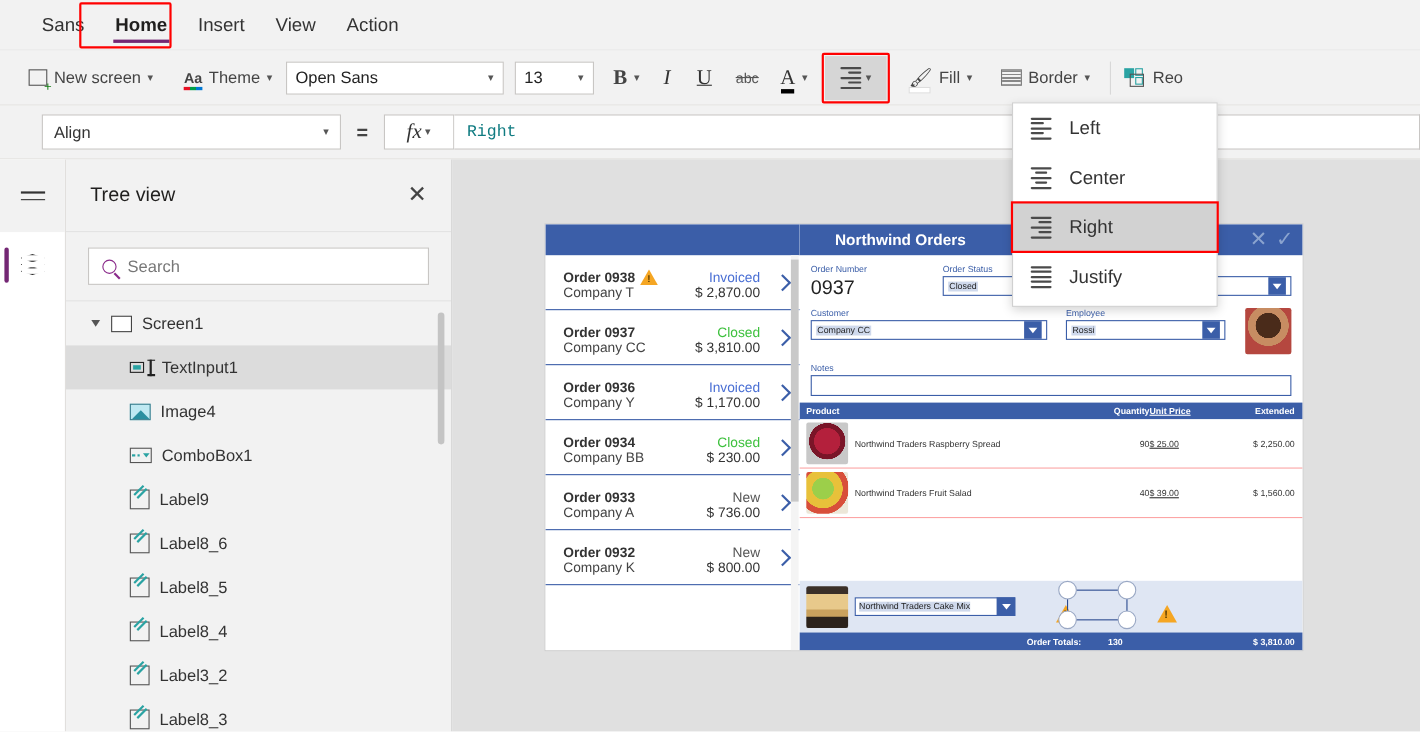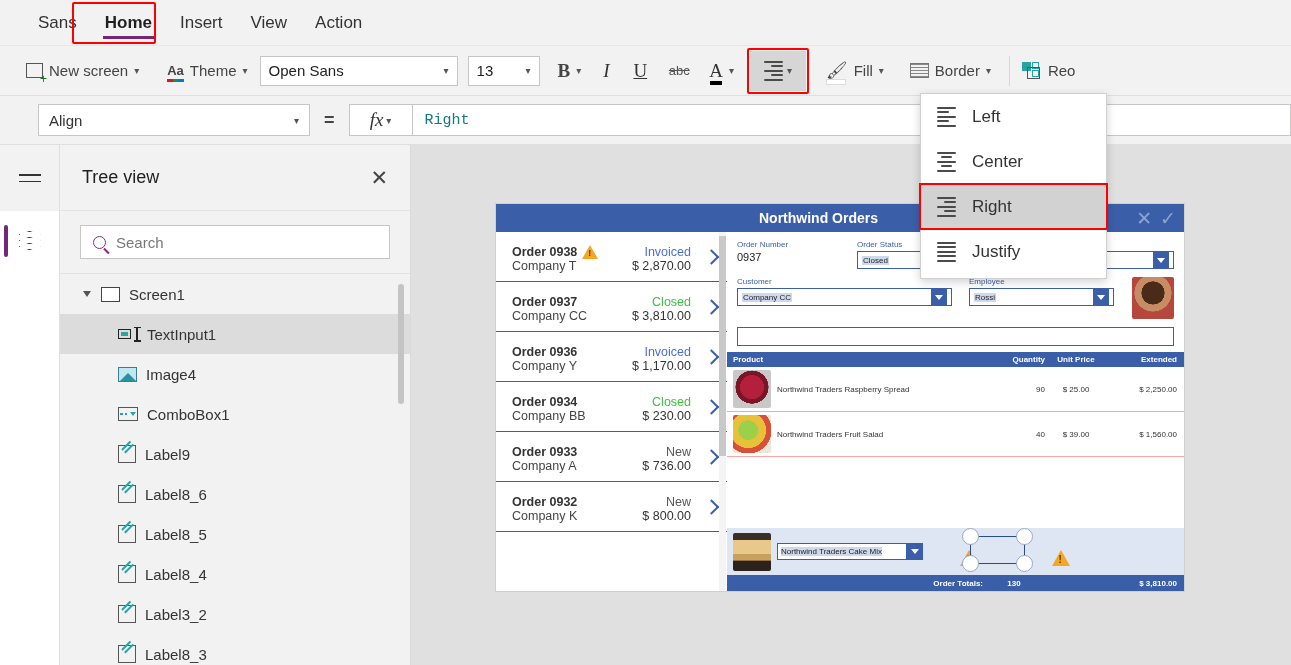--- a/index.html
+++ b/index.html
@@ -275,38 +275,38 @@
     height: 28px; background: #3b5ea8; display: flex; align-items: center;
     justify-content: space-between; padding: 0 8px;
   }
   .detail-title { font-size: 14px; font-weight: bold; color: #fff; margin-left: 24px; }
   .head-actions { display: flex; gap: 8px; align-items: center; }
   .ic-x, .ic-check { font-size: 19px; color: #8ba4cf; line-height: 1; }
   .form { padding: 8px 10px 0 10px; }
   .frow { display: flex; gap: 10px; margin-bottom: 8px; }
   .fld { display: flex; flex-direction: column; }
   .flabel { font-size: 8px; color: #3b5ea8; margin-bottom: 2px; }
-  .fvalue { font-size: 11px; color: #222; }
+  .fvalue { font-size: 18px; color: #222; }
   .fbox {
     height: 18px; border: 1px solid #3b5ea8; background: #fff;
     display: flex; align-items: center; padding: 0 4px; font-size: 8px; color: #222;
   }
   .fbox .sel { background: #cfd9ec; padding: 0 1px; }
   .fdrop { margin-left: auto; width: 16px; height: 16px; background: #3b5ea8; display:flex; align-items:center; justify-content:center; }
   .fdrop::after { content:""; width:0;height:0;border-left:4px solid transparent;border-right:4px solid transparent;border-top:5px solid #fff; }
   .notes-box { height: 19px; border: 1.4px solid #3b5ea8; background: #fff; }
 
   .ptable { margin-top: 6px; }
   .ptable-head {
     height: 15px; background: #3b5ea8; display: flex; align-items: center;
     font-size: 8px; color: #fff; font-weight: bold; padding: 0 6px;
   }
   .pt-prod { width: 250px; }
   .pt-qty  { width: 62px; text-align: right; }
-  .pt-unit { width: 62px; text-align: center; }
+  .pt-unit { width: 62px; text-align: left; text-decoration: underline; }
   .pt-ext  { width: 70px; text-align: right; }
   .prow { height: 45px; display: flex; align-items: center; font-size: 8px; color: #333; padding: 0 6px; border-bottom: 1px solid #fca5a5; }
   .pimg { width: 38px; height: 38px; border-radius: 2px; flex-shrink: 0; }
   .pimg.jam { background: radial-gradient(circle at 50% 45%, #b4203c 0 42%, #7a1528 43% 58%, #c8c8c8 59% 100%); }
   .pimg.salad { background: radial-gradient(circle at 40% 40%, #9ccf4a 0 30%, #e8c13a 31% 55%, #d84f3a 56% 72%, #ece7d8 73% 100%); }
   .pimg.cake { background: linear-gradient(to bottom, #3a2f28 0 18%, #e8c98b 19% 55%, #c9a15e 56% 72%, #2b221c 73% 100%); }
   .pname { width: 212px; padding-left: 6px; }
 
   .lastrow {
     position: absolute; left: 0; right: 0; bottom: 16px; height: 47px;
@@ -696,20 +696,21 @@
               <span class="flabel">Employee</span>
               <span class="fbox">
                 <span class="sel">Rossi</span>
                 <span class="fdrop"></span>
               </span>
             </div>
             <div style="width:42px;height:42px;margin-left:8px;border-radius:2px;background:radial-gradient(circle at 50% 38%, #4a2b1a 0 34%, #c78c62 35% 55%, #b5473f 56% 100%);"></div>
           </div>
 
           <div class="fld">
+            <span class="flabel">Notes</span>
             <span class="notes-box"></span>
           </div>
         </div>
 
         <div class="ptable">
           <div class="ptable-head">
             <span class="pt-prod">Product</span>
             <span class="pt-qty">Quantity</span>
             <span class="pt-unit">Unit Price</span>
             <span class="pt-ext">Extended</span>

